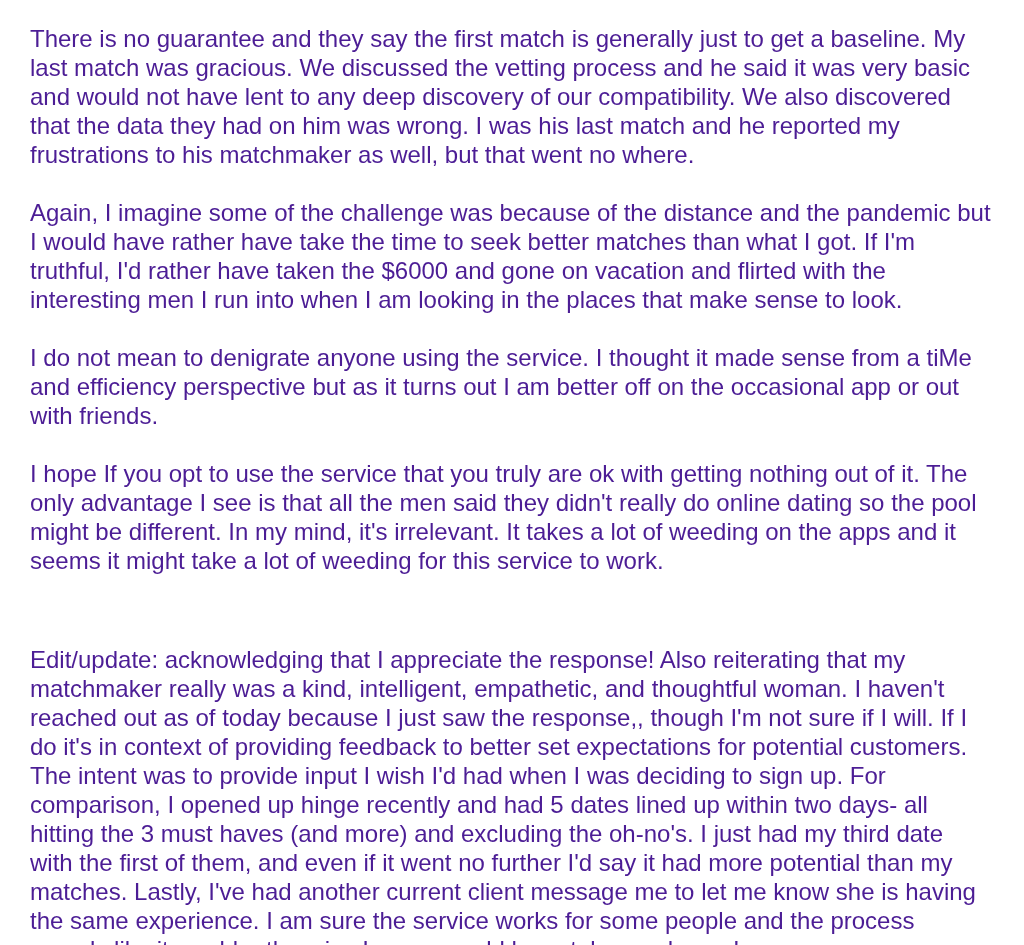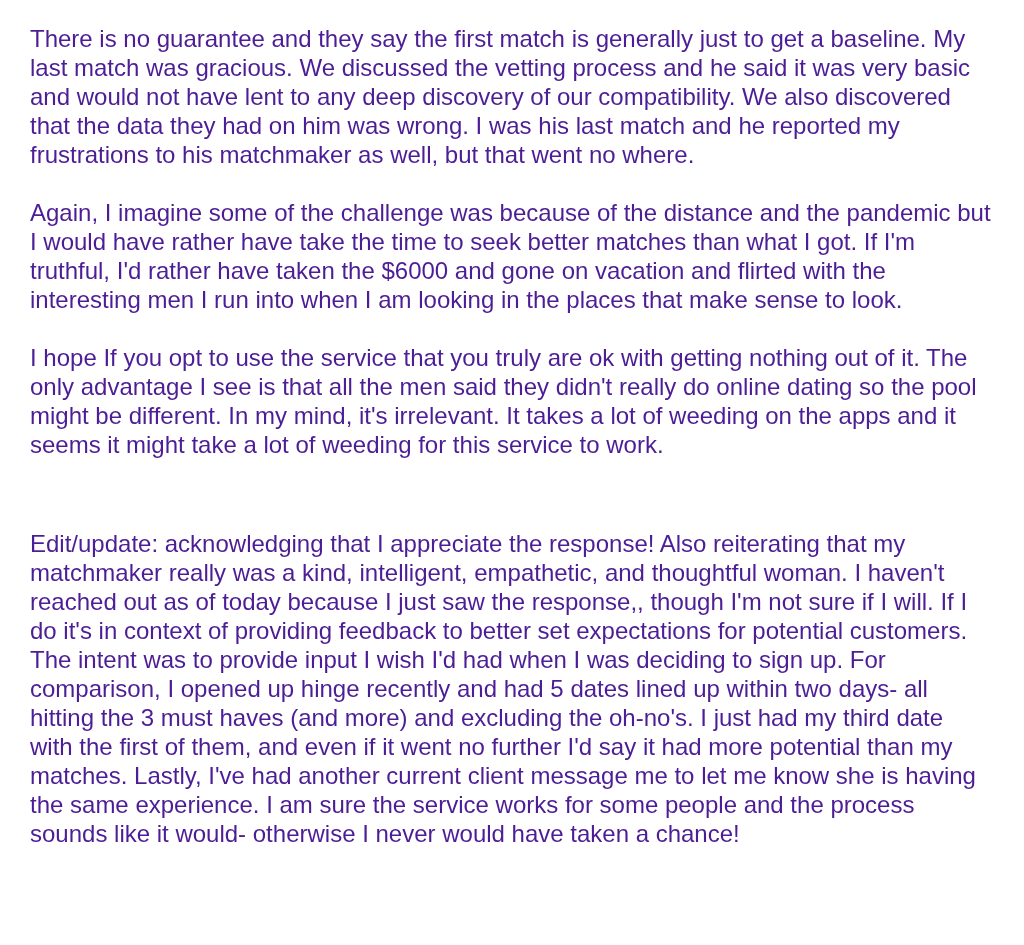--- a/index.html
+++ b/index.html
@@ -30,16 +30,17 @@
     margin-top: 70px;
   }
 </style>
 </head>
 <body>
 
 <div class="page">
   <div class="review-text">
     <p>There is no guarantee and they say the first match is generally just to get a baseline. My last match was gracious. We discussed the vetting process and he said it was very basic and would not have lent to any deep discovery of our compatibility. We also discovered that the data they had on him was wrong. I was his last match and he reported my frustrations to his matchmaker as well, but that went no where.</p>
     <p>Again, I imagine some of the challenge was because of the distance and the pandemic but I would have rather have take the time to seek better matches than what I got. If I'm truthful, I'd rather have taken the $6000 and gone on vacation and flirted with the interesting men I run into when I am looking in the places that make sense to look.</p>
+    <p>I do not mean to denigrate anyone using the service. I thought it made sense from a tiMe and efficiency perspective but as it turns out I am better off on the occasional app or out with friends.</p>
     <p>I hope If you opt to use the service that you truly are ok with getting nothing out of it. The only advantage I see is that all the men said they didn't really do online dating so the pool might be different. In my mind, it's irrelevant. It takes a lot of weeding on the apps and it seems it might take a lot of weeding for this service to work.</p>
     <p class="big-gap">Edit/update: acknowledging that I appreciate the response! Also reiterating that my matchmaker really was a kind, intelligent, empathetic, and thoughtful woman. I haven't reached out as of today because I just saw the response,, though I'm not sure if I will. If I do it's in context of providing feedback to better set expectations for potential customers. The intent was to provide input I wish I'd had when I was deciding to sign up. For comparison, I opened up hinge recently and had 5 dates lined up within two days- all hitting the 3 must haves (and more) and excluding the oh-no's. I just had my third date with the first of them, and even if it went no further I'd say it had more potential than my matches. Lastly, I've had another current client message me to let me know she is having the same experience. I am sure the service works for some people and the process sounds like it would- otherwise I never would have taken a chance!</p>
   </div>
 </div>
 
 </body></html>

